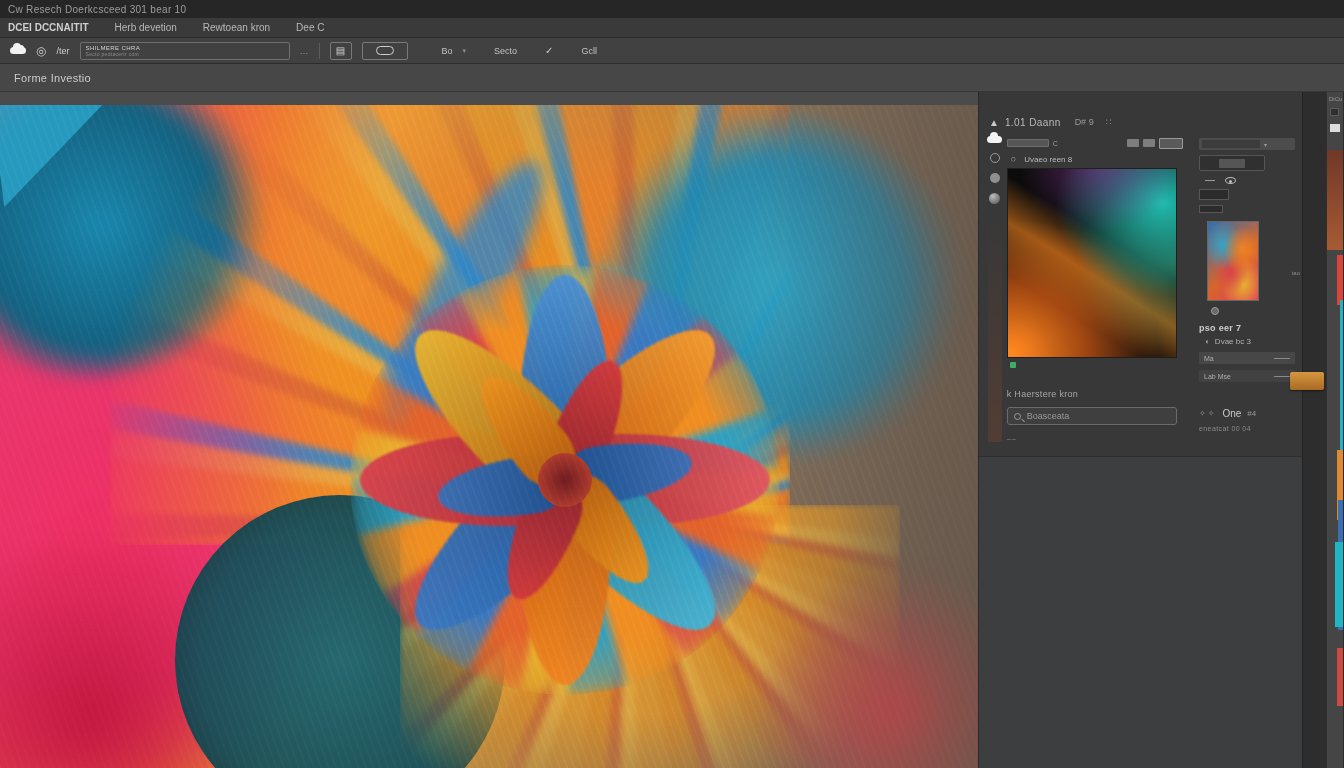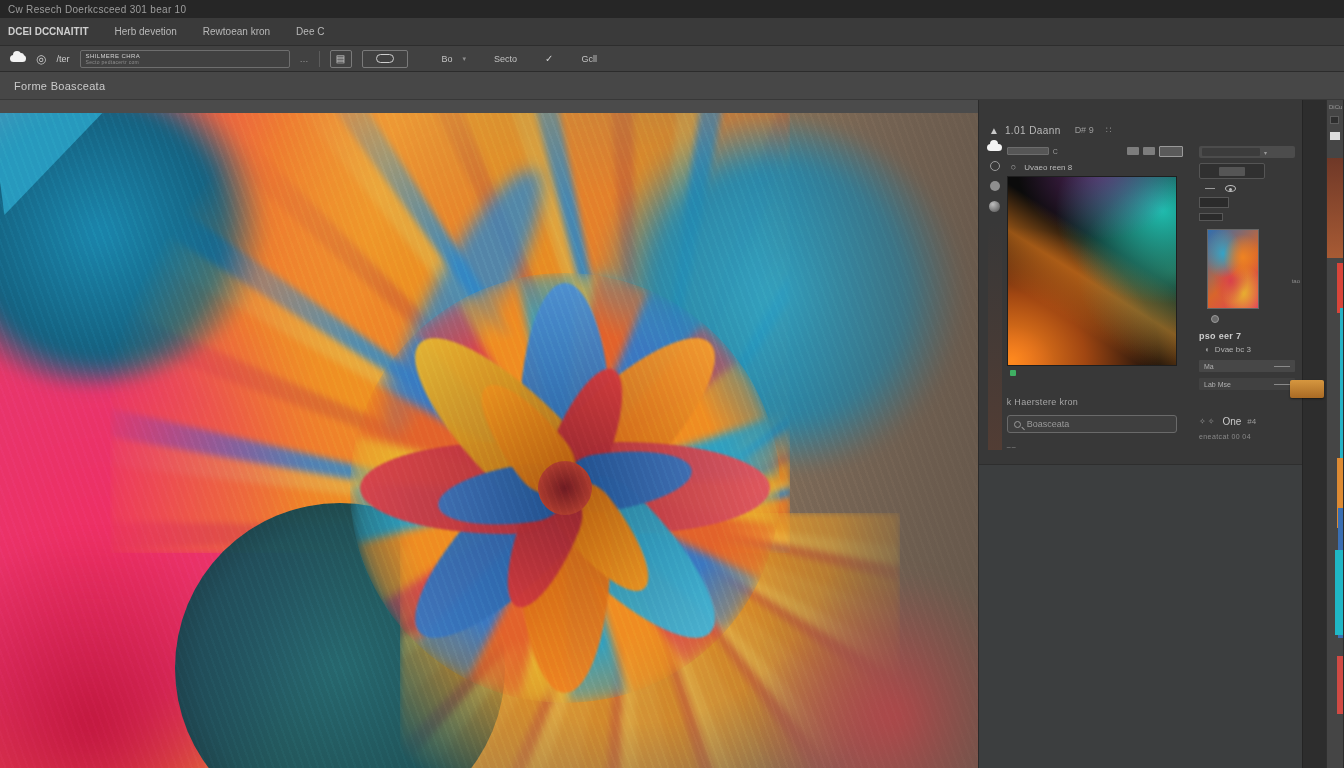--- a/index.html
+++ b/index.html
@@ -2,21 +2,21 @@
 <html><head>
 <meta charset="utf-8">
 <style>
   * { margin:0; padding:0; box-sizing:border-box; }
   html,body { width:1344px; height:768px; overflow:hidden; background:#2b2b2b;
     font-family:"Liberation Sans", sans-serif; }
 
   
   .titlebar { height:18px; background:#262626; display:flex; align-items:center;
     padding-left:8px; color:#9d9d9d; font-size:10px; letter-spacing:.3px; }
-  .menubar { height:28px; background:#3a3a3a; display:flex; align-items:center;
+  .menubar { height:20px; background:#3a3a3a; display:flex; align-items:center;
     gap:26px; padding-left:8px; color:#b8b8b8; font-size:10px;
     border-bottom:1px solid #2d2d2d; }
   .menubar .mitem { cursor:default; }
   .menubar .mitem:first-child { color:#cfcfcf; font-weight:bold; }
   .toolbar { height:26px; background:#414141; display:flex; align-items:center;
     gap:10px; padding-left:10px; border-bottom:1px solid #2c2c2c; color:#bdbdbd; }
   .cloud { width:16px; height:7px; background:#f2f2f2; border-radius:7px; position:relative; }
   .cloud::before { content:""; position:absolute; left:3px; top:-4px; width:8px; height:8px;
     background:#f2f2f2; border-radius:50%; }
   .cloud::after { content:""; position:absolute; right:2px; top:-2px; width:6px; height:6px;
@@ -267,21 +267,21 @@
   <span class="tb-chev">▾</span>
   <span style="width:8px"></span>
   <span class="tb-text">Secto</span>
   <span style="width:8px"></span>
   <span class="tb-glyph" style="font-size:10px">✓</span>
   <span style="width:8px"></span>
   <span class="tb-text">Gcll</span>
 </div>
 
 <div class="tabbar">
-  <span class="tab">Forme Boasceata</span>
+  <span class="tab">Forme Investio</span>
 </div>
 
 <div class="main">
 
   <div class="canvas-area">
     <div class="artwork">
       <div class="aw aw-base"></div>
       <div class="aw aw-pink"></div>
       <div class="aw aw-crimson"></div>
       <div class="aw aw-teal-tl"></div>

